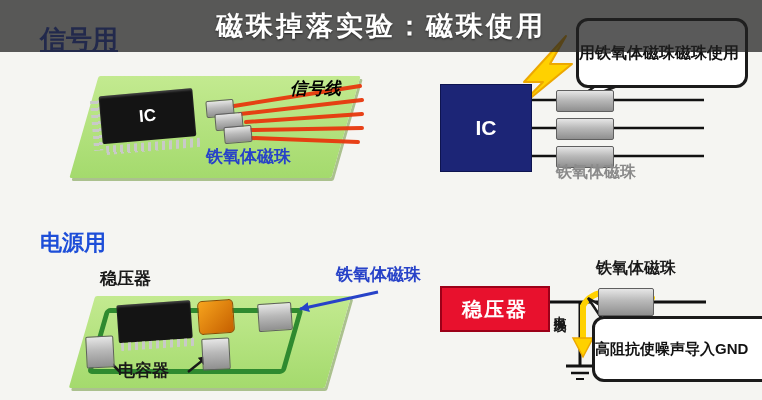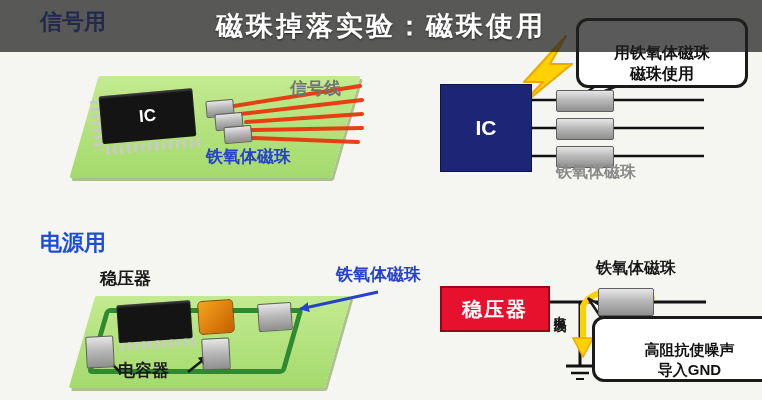--- a/index.html
+++ b/index.html
@@ -4,21 +4,21 @@
 <style>
   html,body{margin:0;padding:0;background:#e9e9e7;}
   .stage{
     position:relative; width:762px; height:400px; overflow:hidden;
     background:#f5f5f2;
     font-family:"Liberation Sans","DejaVu Sans",sans-serif;
   }
   .lbl{position:absolute; font-weight:700; white-space:nowrap; line-height:1;}
   .lbl.blue{color:#2742c8;}
   .lbl.red{color:#1d4ed8;}
-  .lbl.olive{color:#737373;}
+  .lbl.olive{color:#000000;font-style:italic;}
   .lbl.gray{color:#8a8a8a;}
   .lbl.dark{color:#191919;}
 
   .board{
     position:absolute; transform:skewX(-16deg);
     background:linear-gradient(180deg,#c3ea90,#a4da6d);
     box-shadow:3px 3px 0 rgba(110,150,60,.55);
     border-radius:2px;
   }
   .trace-ring{
@@ -50,21 +50,21 @@
     box-shadow:inset 0 0 0 1px #0e1450;
   }
   .reg-box{
     position:absolute; background:#e8112d; color:#fff; font-weight:700;
     display:flex; align-items:center; justify-content:center;
     border:2px solid #9c0018; letter-spacing:2px;
   }
 
   .bubble{
     position:absolute; background:#fff; border:3px solid #1b1b1b; border-radius:12px;
-    display:flex; flex-direction:column; align-items:center; justify-content:flex-end;
+    display:flex; flex-direction:row; align-items:center; justify-content:flex-start;
     font-weight:700; color:#111; text-align:center; line-height:1.3;
     box-sizing:border-box;
   }
 
   .vtext{
     position:absolute; writing-mode:vertical-rl; text-orientation:upright;
     font-weight:700; color:#191919; letter-spacing:2px;
   }
 
   .banner{
@@ -133,21 +133,21 @@
       <line x1="571" y1="373" x2="589" y2="373" stroke-width="2.5"></line>
       <line x1="576" y1="379" x2="584" y2="379" stroke-width="2"></line>
     </g>
 
     <path d="M652,298 C620,288 592,288 583,306 L583,340" fill="none" stroke="#ffd100" stroke-width="6" stroke-linecap="round"></path>
     <polygon points="573,338 593,338 583,357" fill="#ffd100" stroke="#eda800" stroke-width="1.5"></polygon>
 
     <polygon points="604,322 628,322 588,298" fill="#ffffff" stroke="#1b1b1b" stroke-width="2.5"></polygon>
   </svg>
 
-  <div class="lbl blue" style="left:40px; top:11px; font-size:22px;">信号用</div>
+  <div class="lbl blue" style="left:40px; top:26px; font-size:26px;text-decoration:underline;">信号用</div>
 
   <div class="chip-wrap" style="left:92px; top:86px; width:116px; height:72px; transform:rotate(-5deg);">
     <div class="pins-l" style="left:0; top:10px; width:9px; height:50px;"></div>
     <div class="chip-body" style="left:9px; top:6px; width:94px; height:48px; font-size:17px;">
       <span>IC</span>
     </div>
     <div class="pins-b" style="left:12px; top:56px; width:94px; height:9px;"></div>
   </div>
 
   <div class="bead3d" style="left:206px; top:100px; width:26px; height:15px; transform:rotate(-5deg);"></div>

